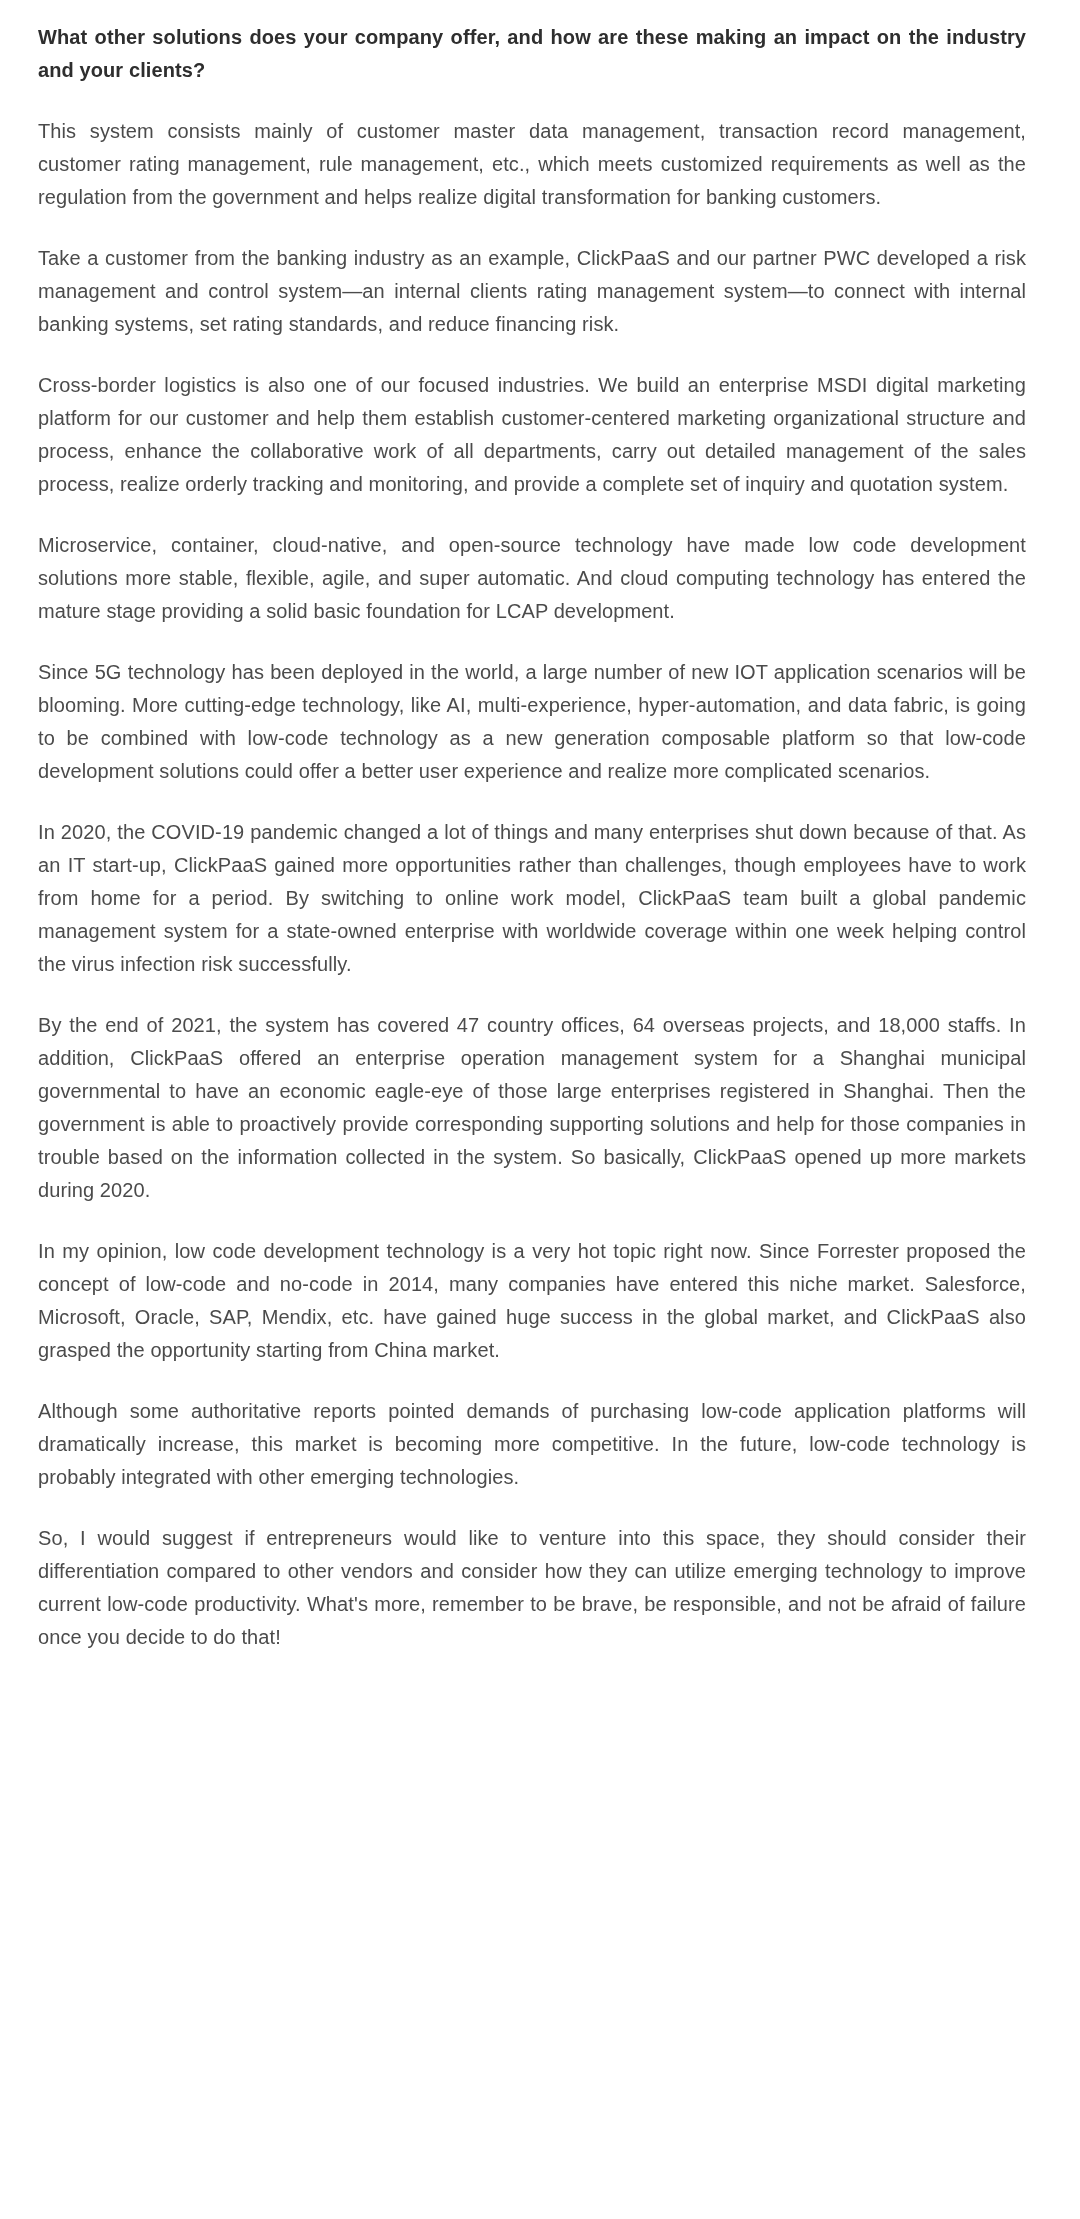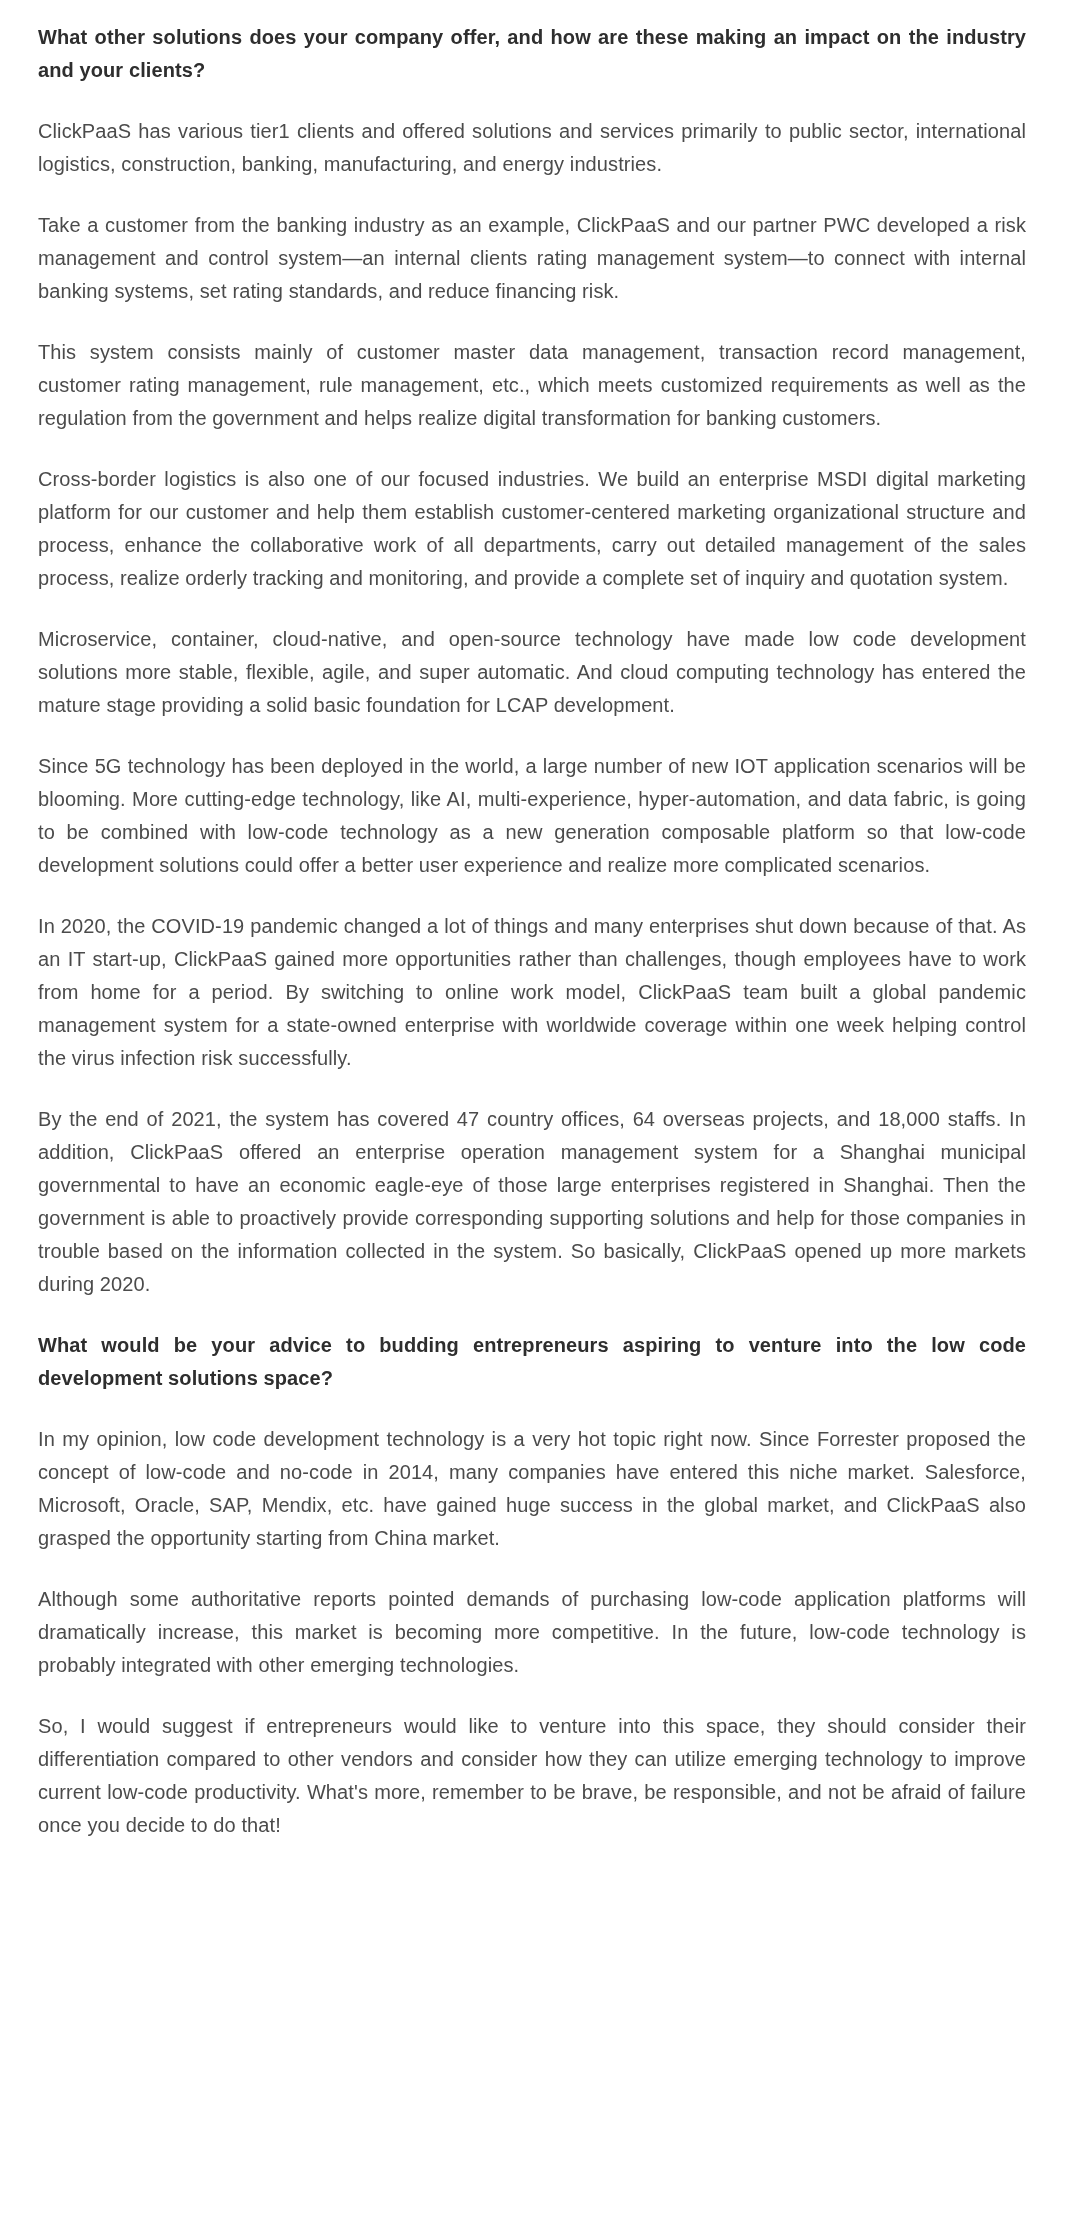--- a/index.html
+++ b/index.html
@@ -35,25 +35,23 @@
   .answer {
     font-weight: normal;
     color: #4b4b4b;
   }
 </style>
 </head>
 <body>
 
 <div class="article">
     <p class="question">What other solutions does your company offer, and how are these making an impact on the industry and your clients?</p>
-    <p class="answer">ClickPaaS has various tier1 clients and offered solutions and services primarily to public sector, international logistics, construction, banking, manufacturing, and energy industries.</p>
+    <p class="answer">This system consists mainly of customer master data management, transaction record management, customer rating management, rule management, etc., which meets customized requirements as well as the regulation from the government and helps realize digital transformation for banking customers.</p>
     <p class="answer">Take a customer from the banking industry as an example, ClickPaaS and our partner PWC developed a risk management and control system—an internal clients rating management system—to connect with internal banking systems, set rating standards, and reduce financing risk.</p>
-    <p class="answer">This system consists mainly of customer master data management, transaction record management, customer rating management, rule management, etc., which meets customized requirements as well as the regulation from the government and helps realize digital transformation for banking customers.</p>
     <p class="answer">Cross-border logistics is also one of our focused industries. We build an enterprise MSDI digital marketing platform for our customer and help them establish customer-centered marketing organizational structure and process, enhance the collaborative work of all departments, carry out detailed management of the sales process, realize orderly tracking and monitoring, and provide a complete set of inquiry and quotation system.</p>
     <p class="answer">Microservice, container, cloud-native, and open-source technology have made low code development solutions more stable, flexible, agile, and super automatic. And cloud computing technology has entered the mature stage providing a solid basic foundation for LCAP development.</p>
     <p class="answer">Since 5G technology has been deployed in the world, a large number of new IOT application scenarios will be blooming. More cutting-edge technology, like AI, multi-experience, hyper-automation, and data fabric, is going to be combined with low-code technology as a new generation composable platform so that low-code development solutions could offer a better user experience and realize more complicated scenarios.</p>
     <p class="answer">In 2020, the COVID-19 pandemic changed a lot of things and many enterprises shut down because of that. As an IT start-up, ClickPaaS gained more opportunities rather than challenges, though employees have to work from home for a period. By switching to online work model, ClickPaaS team built a global pandemic management system for a state-owned enterprise with worldwide coverage within one week helping control the virus infection risk successfully.</p>
     <p class="answer">By the end of 2021, the system has covered 47 country offices, 64 overseas projects, and 18,000 staffs. In addition, ClickPaaS offered an enterprise operation management system for a Shanghai municipal governmental to have an economic eagle-eye of those large enterprises registered in Shanghai. Then the government is able to proactively provide corresponding supporting solutions and help for those companies in trouble based on the information collected in the system. So basically, ClickPaaS opened up more markets during 2020.</p>
-    <p class="question">What would be your advice to budding entrepreneurs aspiring to venture into the low code development solutions space?</p>
     <p class="answer">In my opinion, low code development technology is a very hot topic right now. Since Forrester proposed the concept of low-code and no-code in 2014, many companies have entered this niche market. Salesforce, Microsoft, Oracle, SAP, Mendix, etc. have gained huge success in the global market, and ClickPaaS also grasped the opportunity starting from China market.</p>
     <p class="answer">Although some authoritative reports pointed demands of purchasing low-code application platforms will dramatically increase, this market is becoming more competitive. In the future, low-code technology is probably integrated with other emerging technologies.</p>
     <p class="answer">So, I would suggest if entrepreneurs would like to venture into this space, they should consider their differentiation compared to other vendors and consider how they can utilize emerging technology to improve current low-code productivity. What's more, remember to be brave, be responsible, and not be afraid of failure once you decide to do that!</p>
   </div>
 
 </body></html>

